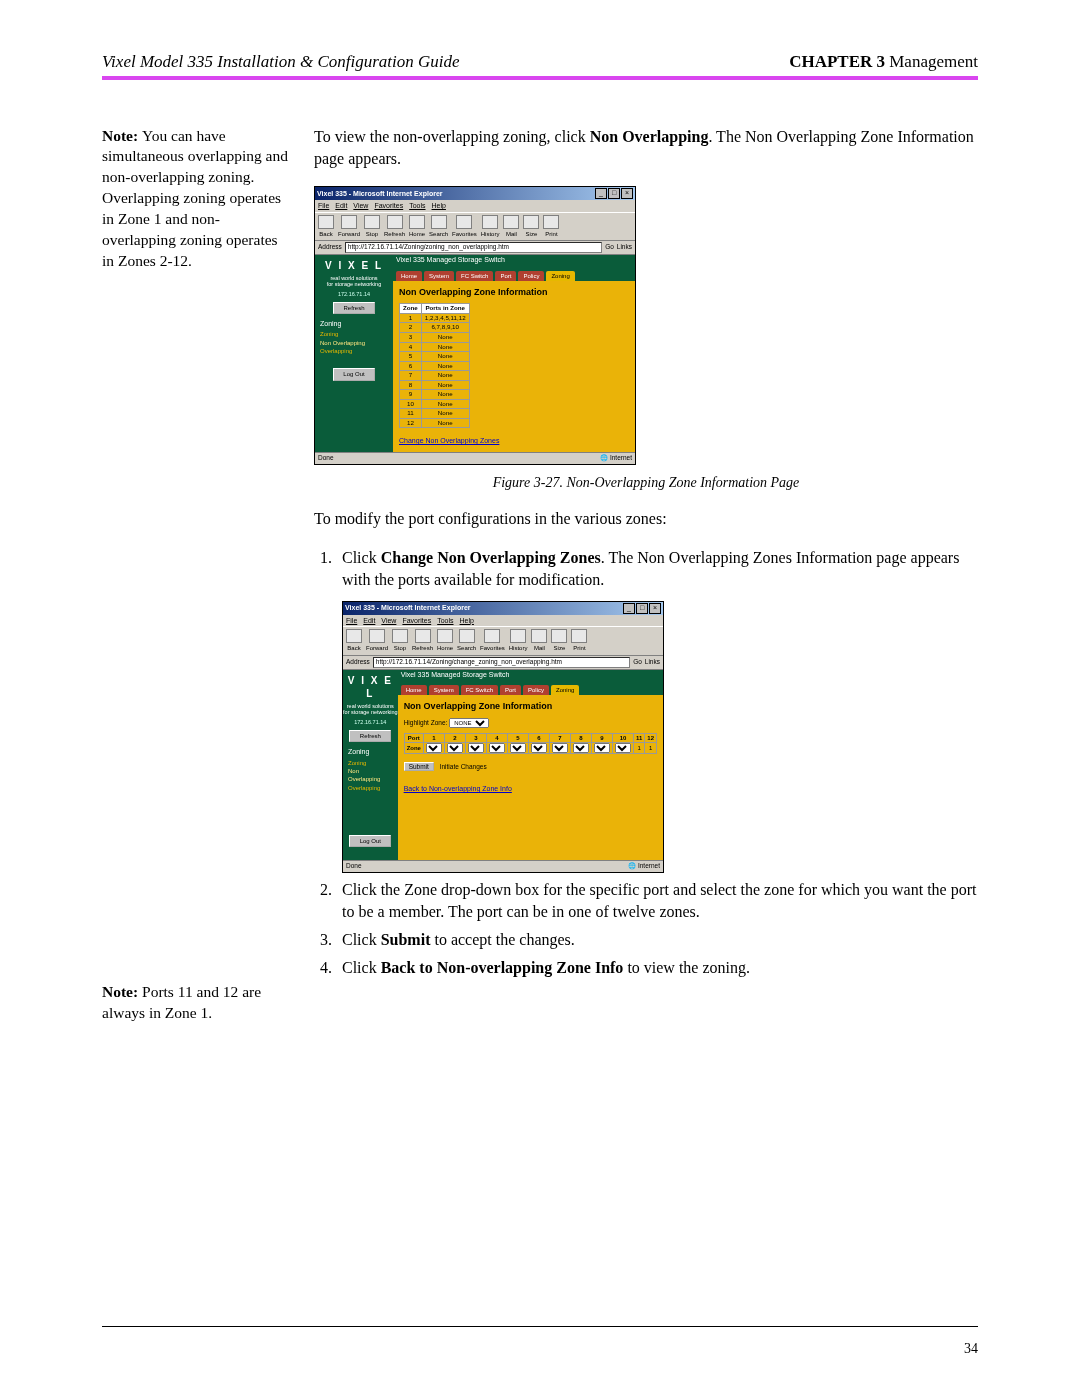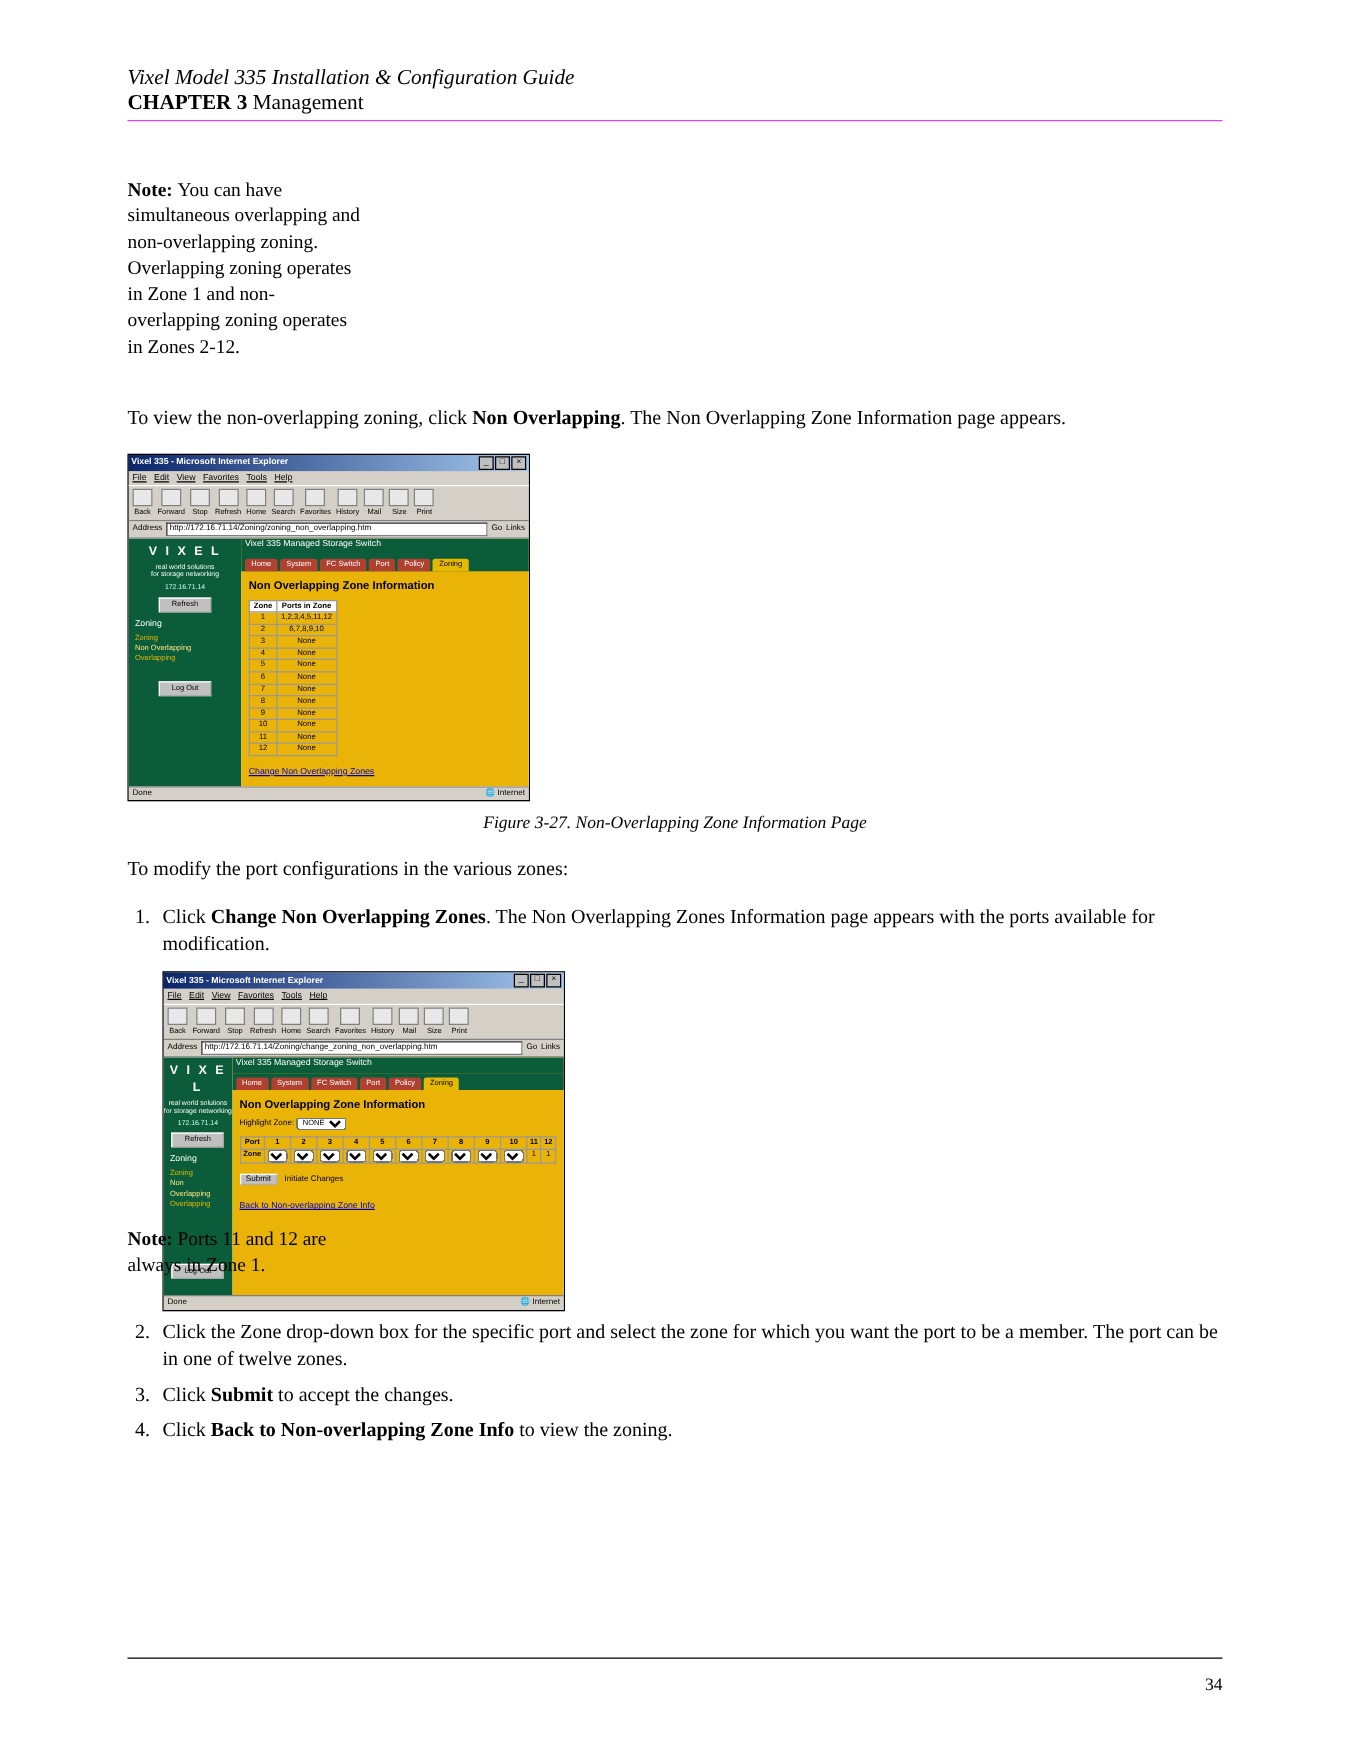--- a/index.html
+++ b/index.html
@@ -13,39 +13,37 @@
     width: 1080px;
     height: 1397px;
     position: relative;
     box-sizing: border-box;
     padding: 52px 102px 40px 102px;
   }
   .header {
     display: flex;
     justify-content: space-between;
     align-items: baseline;
-    border-bottom: 1px solid #d946ef;
+    border-bottom: 4px solid #d946ef;
     padding-bottom: 4px;
     margin-bottom: 30px;
-    flex-direction: column;
   }
   .header-left {
     font-style: italic;
     font-size: 17px;
   }
   .header-right {
     font-size: 17px;
   }
   .header-right .chap {
     font-weight: bold;
   }
   .body-cols {
     display: flex;
-    gap: 4px;
-    flex-direction: column;
+    gap: 22px;
   }
   .col-left {
     width: 190px;
     flex-shrink: 0;
     font-size: 15.5px;
     line-height: 1.35;
   }
   .col-right {
     flex: 1;
     font-size: 16px;
@@ -110,21 +108,21 @@
   .ie-content{
     background:#fff;position:relative;
   }
   .ie-status{
     background:#d4d0c8;border-top:1px solid #808080;display:flex;justify-content:space-between;padding:1px 3px;font-size:6.5px;
   }
 
   
   .app-wrap{display:flex;}
   .app-side{
-    width:90px;background:#0a5c3a;color:#fff;font-size:6.5px;padding:4px 0 10px 0;
+    width:78px;background:#0a5c3a;color:#fff;font-size:6.5px;padding:4px 0 10px 0;
   }
   .app-side .brand{color:#fff;font-weight:bold;letter-spacing:2px;font-size:10px;text-align:center;margin-bottom:2px;font-family:Arial;}
   .app-side .tag{font-size:5.5px;text-align:center;line-height:1.1;margin-bottom:4px;}
   .app-side .ip{font-size:5.5px;text-align:center;color:#cfe;}
   .app-side .btn{display:block;margin:3px auto;width:40px;background:#c0c0c0;color:#000;border:1px outset #fff;font-size:6px;text-align:center;padding:1px 0;}
   .app-side .sec{font-size:7px;padding:2px 5px;color:#fff;}
   .app-side .sec-sub{font-size:6px;padding:0 5px;color:#e6b800;}
   .app-side .sec-sub.active{color:#ffe680;}
   .app-main{flex:1;background:#eab308;}
   .app-tabs{background:#0a5c3a;display:flex;gap:2px;padding:3px 3px 0 3px;}

